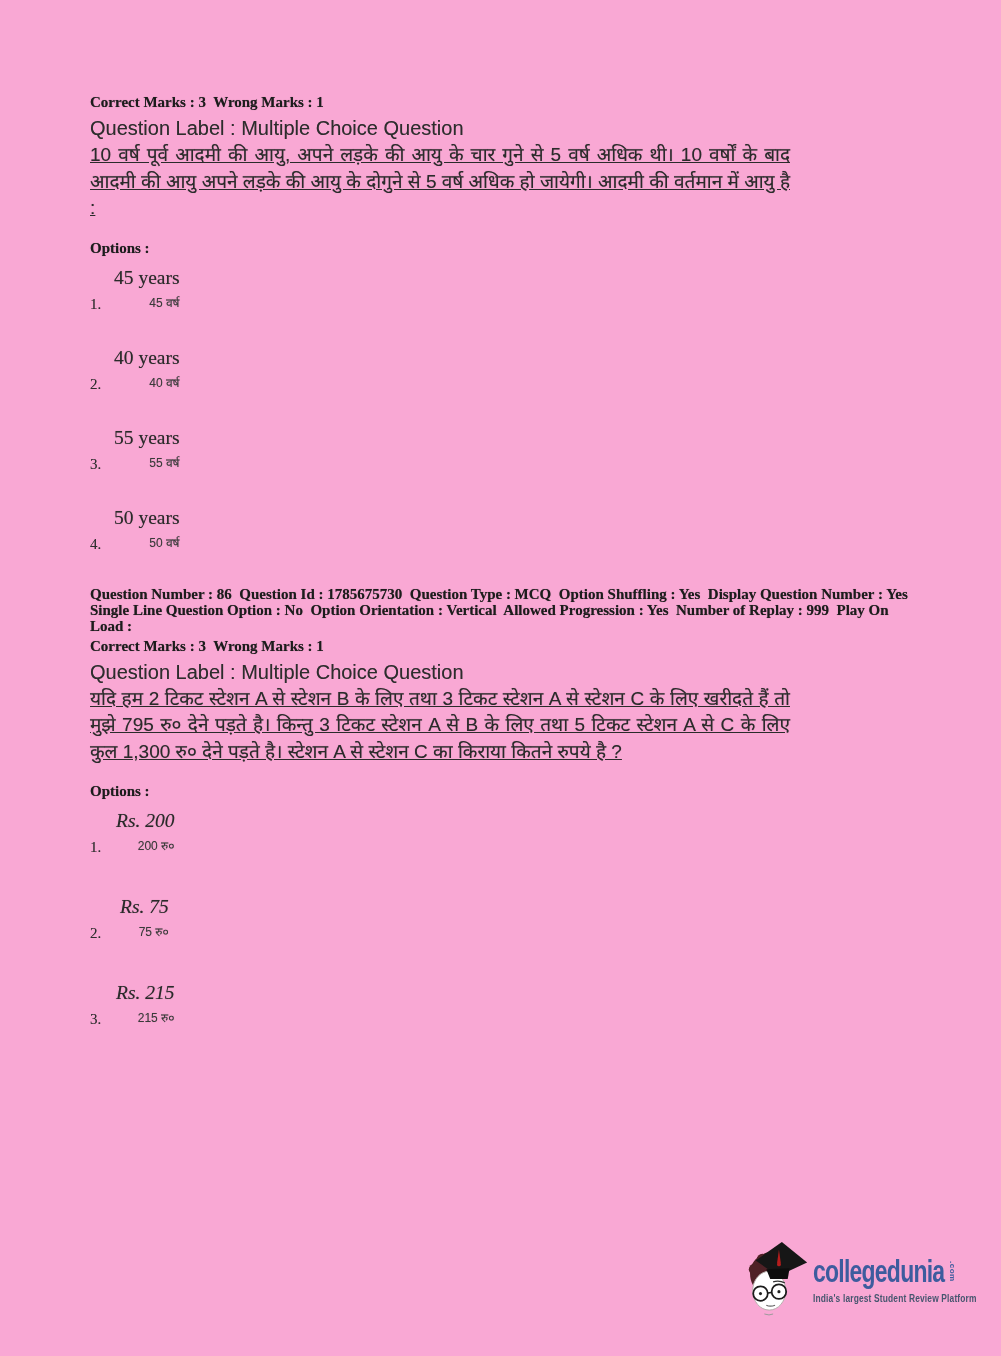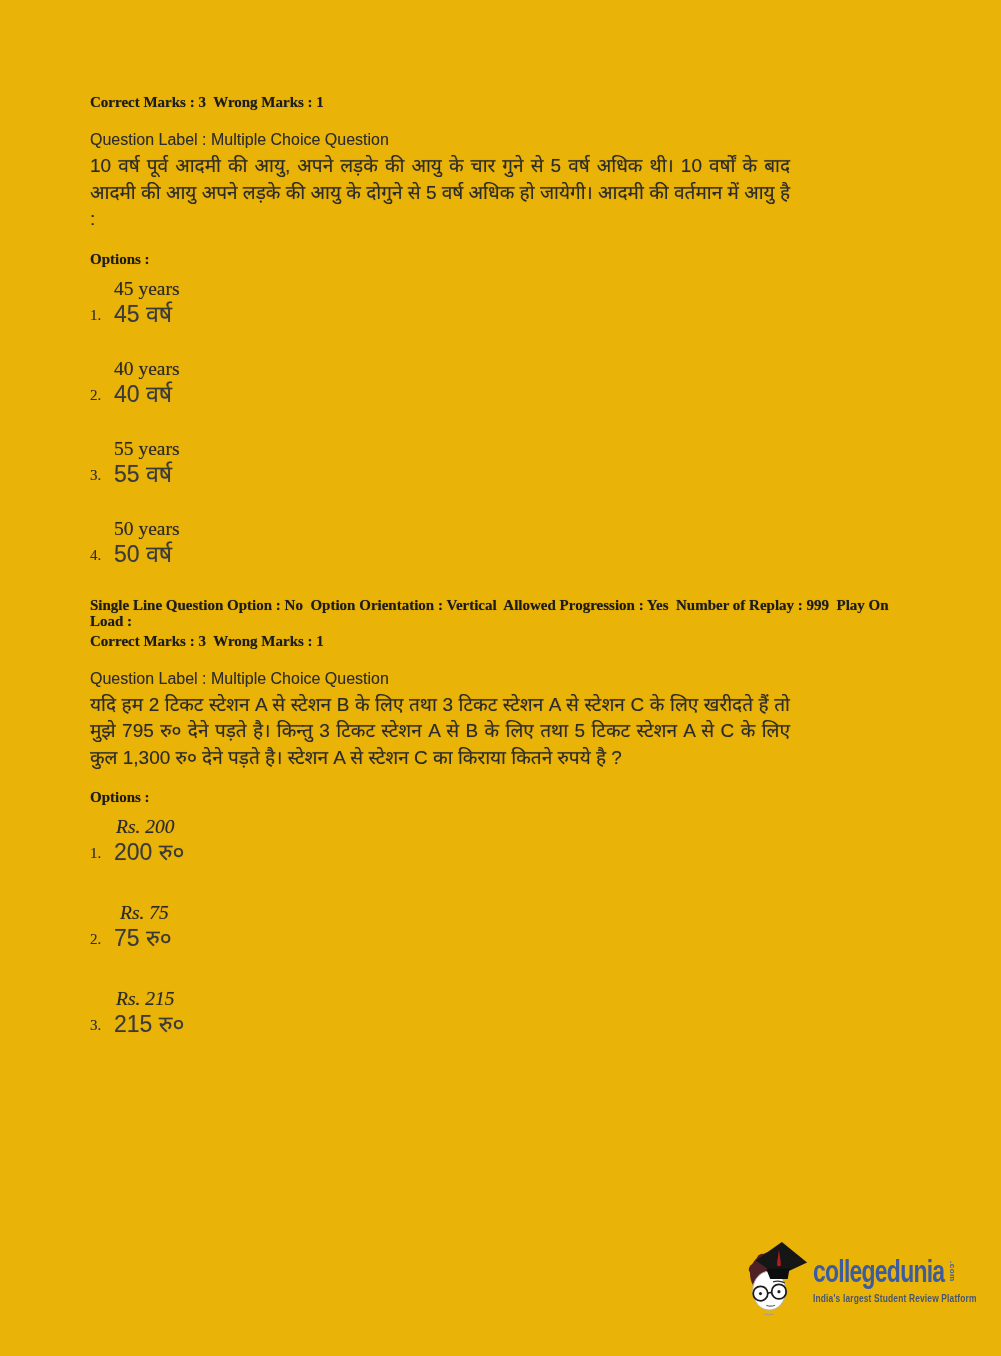--- a/index.html
+++ b/index.html
@@ -3,21 +3,21 @@
 <meta charset="utf-8">
 <style>
   * { margin: 0; padding: 0; box-sizing: border-box; }
   html, body { background: #ffffff; }
   body { font-family: "Liberation Serif", serif; }
 
   .page {
     position: relative;
     width: 1001px;
     height: 1356px;
-    background: #eab308;
+    background: #f9a8d4;
     overflow: hidden;
     color: #232323;
   }
 
   .content {
     position: absolute;
     left: 90px;
     top: 90px;
     width: 825px;
   }
@@ -31,24 +31,24 @@
     color: #1c1c1c;
     white-space: pre-wrap;
     text-shadow: 0 0 0.7px rgba(30,30,30,0.55);
   }
   .meta-block { width: 824px; margin-top: 21px; }
   .meta-line { line-height: 16px; }
   .marks-line { margin-top: 4px; }
 
   .label-line {
     font-family: "Liberation Sans", sans-serif;
-    font-size: 16px;
+    font-size: 20px;
     line-height: 19px;
     color: #2d2d2d;
-    margin-top: 19px;
+    margin-top: 8px;
     text-shadow: 0 0 0.6px rgba(50,50,50,0.4);
   }
 
   .q-en {
     width: 700px;
     margin-top: 10px;
     font-family: "Liberation Serif", serif;
     font-size: 19.5px;
     line-height: 24.5px;
     text-align: justify;
@@ -58,20 +58,21 @@
 
   .q-hi {
     width: 700px;
     margin-top: 4px;
     font-family: "Liberation Sans", sans-serif;
     font-size: 19px;
     line-height: 26.5px;
     text-align: justify;
     color: #2b2b2b;
     text-shadow: 0 0 0.8px rgba(40,40,40,0.4);
+    text-decoration: underline;
   }
 
   .options-heading { margin-top: 18px; }
 
   .options-list { margin-top: 9px; }
 
   .option {
     display: flex;
     align-items: flex-end;
     margin-bottom: 30px;
@@ -81,34 +82,34 @@
   .opt-num {
     width: 24px;
     flex: 0 0 24px;
     font-family: "Liberation Serif", serif;
     font-size: 15px;
     color: #2e2e2e;
     padding-bottom: 3px;
     text-shadow: 0 0 0.6px rgba(40,40,40,0.4);
   }
 
-  .opt-texts { display: flex; flex-direction: column; }
+  .opt-texts { display: flex; flex-direction: column; text-align: right; }
 
   .opt-en {
     font-family: "Liberation Serif", serif;
     font-size: 19.5px;
     line-height: 24px;
     color: #2a2a2a;
     text-shadow: 0 0 0.8px rgba(40,40,40,0.45);
   }
   .q86 .opt-en { padding-left: 2px; font-style: italic; }
 
   .opt-hi {
     font-family: "Liberation Sans", sans-serif;
-    font-size: 23px;
+    font-size: 12px;
     line-height: 26px;
     color: #3a3a3a;
     text-shadow: 0 0 0.7px rgba(50,50,50,0.35);
   }
 
   
   .footer {
     position: absolute;
     left: 743px;
     top: 1240px;
@@ -189,20 +190,21 @@
           <span class="opt-texts">
             <span class="opt-en">50 years</span>
             <span class="opt-hi">50 वर्ष</span>
           </span>
         </div>
       </div>
     </section>
 
     <section class="q86">
       <div class="meta-block">
+        <div class="meta-line">Question Number : 86  Question Id : 1785675730  Question Type : MCQ  Option Shuffling : Yes  Display Question Number : Yes</div>
         <div class="meta-line">Single Line Question Option : No  Option Orientation : Vertical  Allowed Progression : Yes  Number of Replay : 999  Play On Load :</div>
       </div>
       <div class="marks-line">Correct Marks : 3  Wrong Marks : 1</div>
       <div class="label-line">Question Label : Multiple Choice Question</div>
       <p class="q-hi">यदि हम 2 टिकट स्टेशन A से स्टेशन B के लिए तथा 3 टिकट स्टेशन A से स्टेशन C के लिए खरीदते हैं तो मुझे 795 रु० देने पड़ते है। किन्तु 3 टिकट स्टेशन A से B के लिए तथा 5 टिकट स्टेशन A से C के लिए कुल 1,300 रु० देने पड़ते है। स्टेशन A से स्टेशन C का किराया कितने रुपये है ?</p>
       <div class="options-heading">Options :</div>
 
       <div class="options-list">
         <div class="option">
           <span class="opt-num">1.</span>

